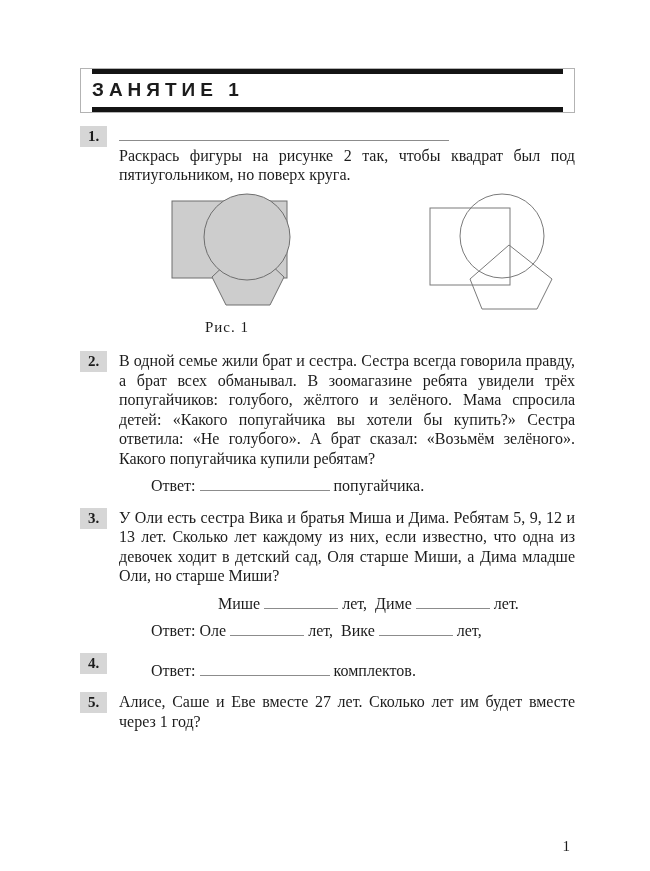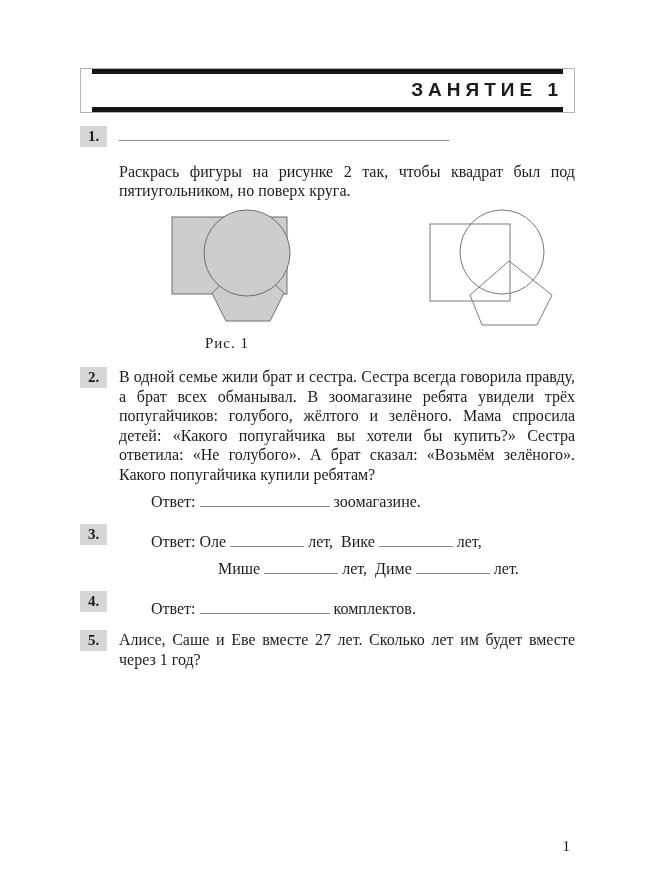--- a/index.html
+++ b/index.html
@@ -12,21 +12,21 @@
     overflow: hidden;
   }
   .page { padding: 68px 75px 0 80px; }
 
   .lesson-header { border: 1px solid #b3b3b3; margin-bottom: 13px; }
   .lesson-header-inner {
     border-top: 5px solid #141414;
     border-bottom: 5px solid #141414;
     margin: 0 11px;
     padding: 5px 0 6px;
-    text-align: right;
+    text-align: left;
   }
   .lesson-title {
     font-family: "Liberation Sans", "DejaVu Sans", sans-serif;
     font-size: 19px;
     font-weight: bold;
     letter-spacing: 5px;
   }
 
   .problem { display: flex; align-items: flex-start; margin-top: 12px; }
   .num-box {
@@ -37,21 +37,21 @@
     font-weight: bold;
     font-size: 15px;
     line-height: 21px;
   }
   .problem-body {
     flex: 1;
     font-size: 16px;
     line-height: 19.5px;
     text-align: justify;
   }
-  .problem-body p + p { margin-top: 16px; }
+  .problem-body p + p { margin-top: 0; }
 
   .line {
     display: inline-block;
     height: 13px;
     border-bottom: 1px solid #8c8c8c;
     vertical-align: baseline;
   }
   .w-long  { width: 330px; }
   .w-mid   { width: 130px; }
   .w-small { width: 74px;  }
@@ -104,44 +104,45 @@
     </div>
   </section>
 
   <section class="problem">
     <div class="num-box">2.</div>
     <div class="problem-body">
       <p>В одной семье жили брат и сестра. Сестра всегда говорила правду, а брат всех обманывал. В зоомагазине ребята увидели трёх попугайчиков: голубого, жёлтого и зелёного. Мама спросила детей: «Какого попугайчика вы хотели бы купить?» Сестра ответила: «Не голубого». А брат сказал: «Возьмём зелёного». Какого попугайчика купили ребятам?</p>
       <div class="answer-row">
         <span>Ответ:</span>
         <span class="line w-mid"></span>
-        <span>зоомагазине.</span>
+        <span>попугайчика.</span>
       </div>
     </div>
   </section>
 
   <section class="problem">
     <div class="num-box">3.</div>
     <div class="problem-body">
+      <p>У Оли есть сестра Вика и братья Миша и Дима. Ребятам 5, 9, 12 и 13 лет. Сколько лет каждому из них, если известно, что одна из девочек ходит в детский сад, Оля старше Миши, а Дима младше Оли, но старше Миши?</p>
+      <div class="answer-row indented">
+        <span>Мише</span>
+        <span class="line w-small"></span>
+        <span>лет,</span>&nbsp;
+        <span>Диме</span>
+        <span class="line w-small"></span>
+        <span>лет.</span>
+      </div>
       <div class="answer-row">
         <span>Ответ:</span>
         <span>Оле</span>
         <span class="line w-small"></span>
         <span>лет,</span>&nbsp;
         <span>Вике</span>
         <span class="line w-small"></span>
         <span>лет,</span>
-      </div>
-      <div class="answer-row indented">
-        <span>Мише</span>
-        <span class="line w-small"></span>
-        <span>лет,</span>&nbsp;
-        <span>Диме</span>
-        <span class="line w-small"></span>
-        <span>лет.</span>
       </div>
     </div>
   </section>
 
   <section class="problem">
     <div class="num-box">4.</div>
     <div class="problem-body">
       <div class="answer-row">
         <span>Ответ:</span>
         <span class="line w-mid"></span>

